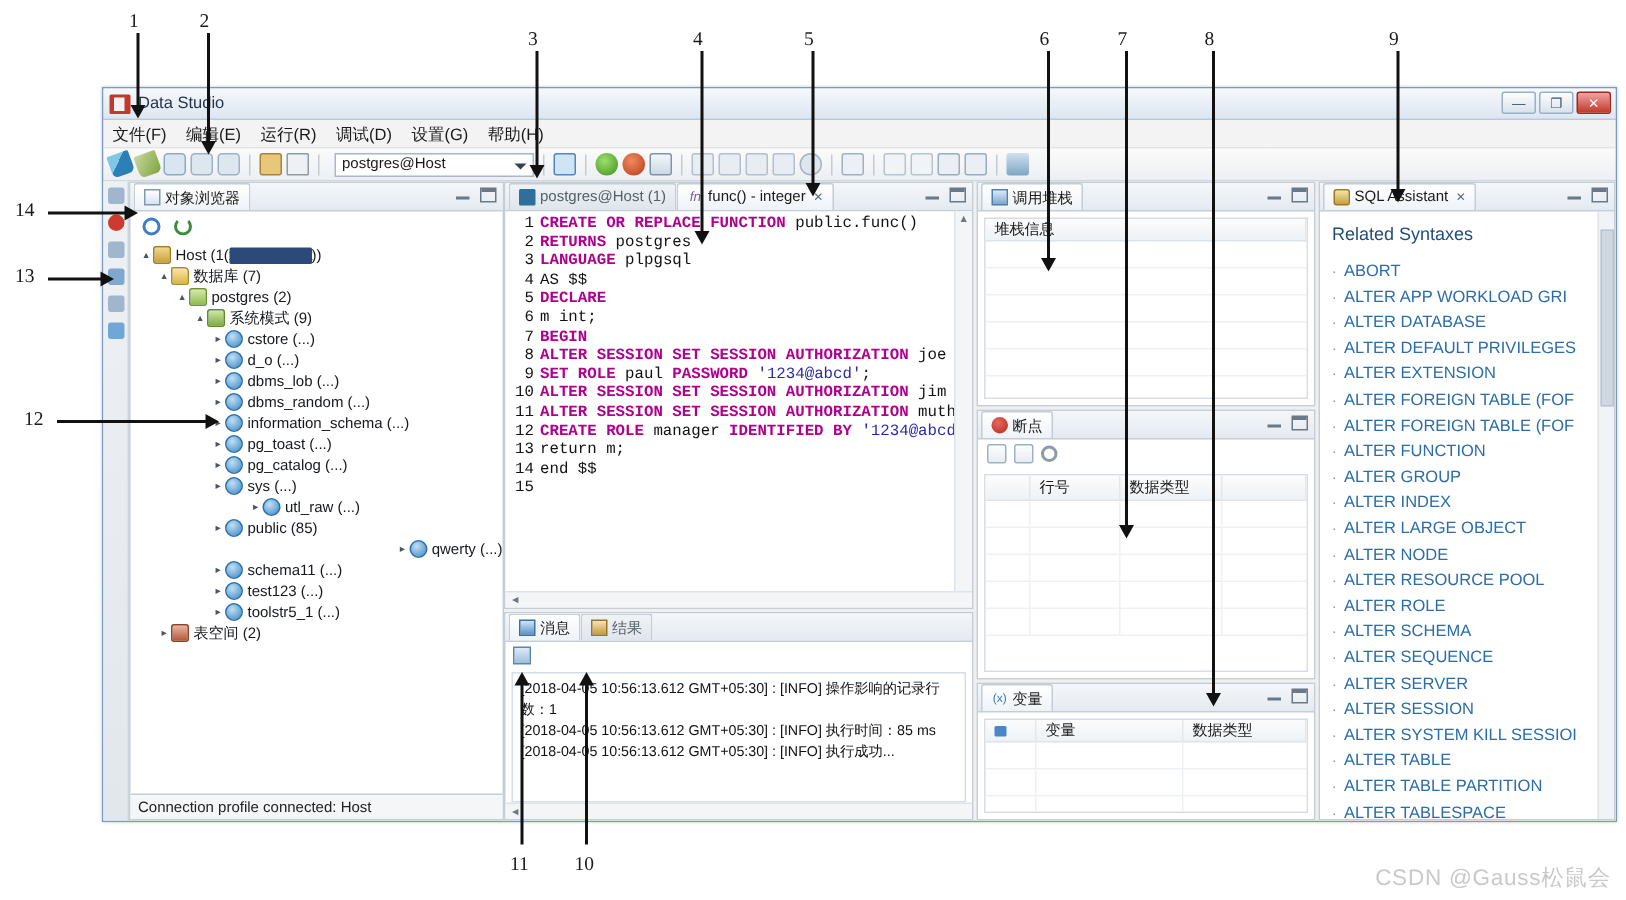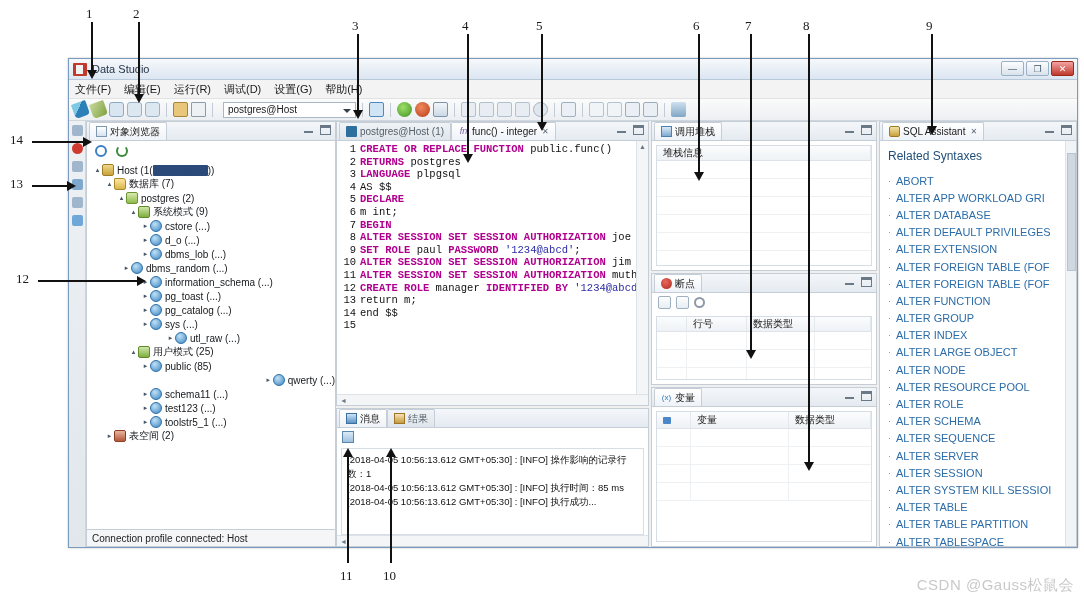--- a/index.html
+++ b/index.html
@@ -165,21 +165,21 @@
   #msgpanel { height:139px; flex:0 0 auto; margin-top:2px; }
   .msg-toolbar { height:17px; display:flex; align-items:center; padding-left:5px; }
   .msg-area {
     flex:1; margin:3px 4px 0 4px; background:#fff; border:1px solid #d6dde4;
     font-size:9.5px; color:#111; padding:4px 5px; line-height:14px; overflow:hidden;
   }
 
   
   #midright { width:226px; flex:0 0 auto; display:flex; flex-direction:column; margin-left:2px; }
   #callstack { height:150px; flex:0 0 auto; }
-  #breakpoints { height:112px; flex:0 0 auto; margin-top:2px; }
+  #breakpoints { height:180px; flex:0 0 auto; margin-top:2px; }
   #variables { flex:1; margin-top:2px; min-height:0; }
   .grid { flex:1; margin:4px; border:1px solid #d6dde4; background:#fff; display:flex; flex-direction:column; overflow:hidden; }
   .grid-head { height:17px; display:flex; background:linear-gradient(#fbfcfd,#eef2f6); border-bottom:1px solid #dde3e9; }
   .gh {
     font-size:10px; color:#1a1a1a; display:flex; align-items:center; padding-left:6px;
     border-right:1px solid #e3e8ed;
   }
   .grid-rows { flex:1; display:flex; flex-direction:column; }
   .grow { height:18px; border-bottom:1px solid #eef1f4; display:flex; }
   .gcell { border-right:1px solid #eef1f4; }
@@ -325,21 +325,21 @@
             <div class="tnode" style="padding-left: 54px;">
               <span class="twist">▸</span>
               <span class="tico" style="background:radial-gradient(circle at 38% 32%,#bfe0f5,#3d87c4);border:1px solid #2d6fa8;border-radius:50%;"></span>
               <span class="tlabel">d_o (...)</span>
             </div>
             <div class="tnode" style="padding-left: 54px;">
               <span class="twist">▸</span>
               <span class="tico" style="background:radial-gradient(circle at 38% 32%,#bfe0f5,#3d87c4);border:1px solid #2d6fa8;border-radius:50%;"></span>
               <span class="tlabel">dbms_lob (...)</span>
             </div>
-            <div class="tnode" style="padding-left: 35px;">
+            <div class="tnode" style="padding-left: 54px;">
               <span class="twist">▸</span>
               <span class="tico" style="background:radial-gradient(circle at 38% 32%,#bfe0f5,#3d87c4);border:1px solid #2d6fa8;border-radius:50%;"></span>
               <span class="tlabel">dbms_random (...)</span>
             </div>
             <div class="tnode" style="padding-left: 54px;">
               <span class="twist">▸</span>
               <span class="tico" style="background:radial-gradient(circle at 38% 32%,#bfe0f5,#3d87c4);border:1px solid #2d6fa8;border-radius:50%;"></span>
               <span class="tlabel">information_schema (...)</span>
             </div>
             <div class="tnode" style="padding-left: 54px;">
@@ -354,25 +354,20 @@
             </div>
             <div class="tnode" style="padding-left: 54px;">
               <span class="twist">▸</span>
               <span class="tico" style="background:radial-gradient(circle at 38% 32%,#bfe0f5,#3d87c4);border:1px solid #2d6fa8;border-radius:50%;"></span>
               <span class="tlabel">sys (...)</span>
             </div>
             <div class="tnode" style="padding-left: 79px;">
               <span class="twist">▸</span>
               <span class="tico" style="background:radial-gradient(circle at 38% 32%,#bfe0f5,#3d87c4);border:1px solid #2d6fa8;border-radius:50%;"></span>
               <span class="tlabel">utl_raw (...)</span>
-            </div>
-            <div class="tnode" style="padding-left: 42px;">
-              <span class="twist">▴</span>
-              <span class="tico" style="background:linear-gradient(#cfe6a8,#7fae3e);border:1px solid #5f8a2c;border-radius:2px;"></span>
-              <span class="tlabel">用户模式 (25)</span>
             </div>
             <div class="tnode" style="padding-left: 54px;">
               <span class="twist">▸</span>
               <span class="tico" style="background:radial-gradient(circle at 38% 32%,#bfe0f5,#3d87c4);border:1px solid #2d6fa8;border-radius:50%;"></span>
               <span class="tlabel">public (85)</span>
             </div>
             <div class="tnode" style="padding-left: 54px; justify-content: flex-end;">
               <span class="twist">▸</span>
               <span class="tico" style="background:radial-gradient(circle at 38% 32%,#bfe0f5,#3d87c4);border:1px solid #2d6fa8;border-radius:50%;"></span>
               <span class="tlabel">qwerty (...)</span>

